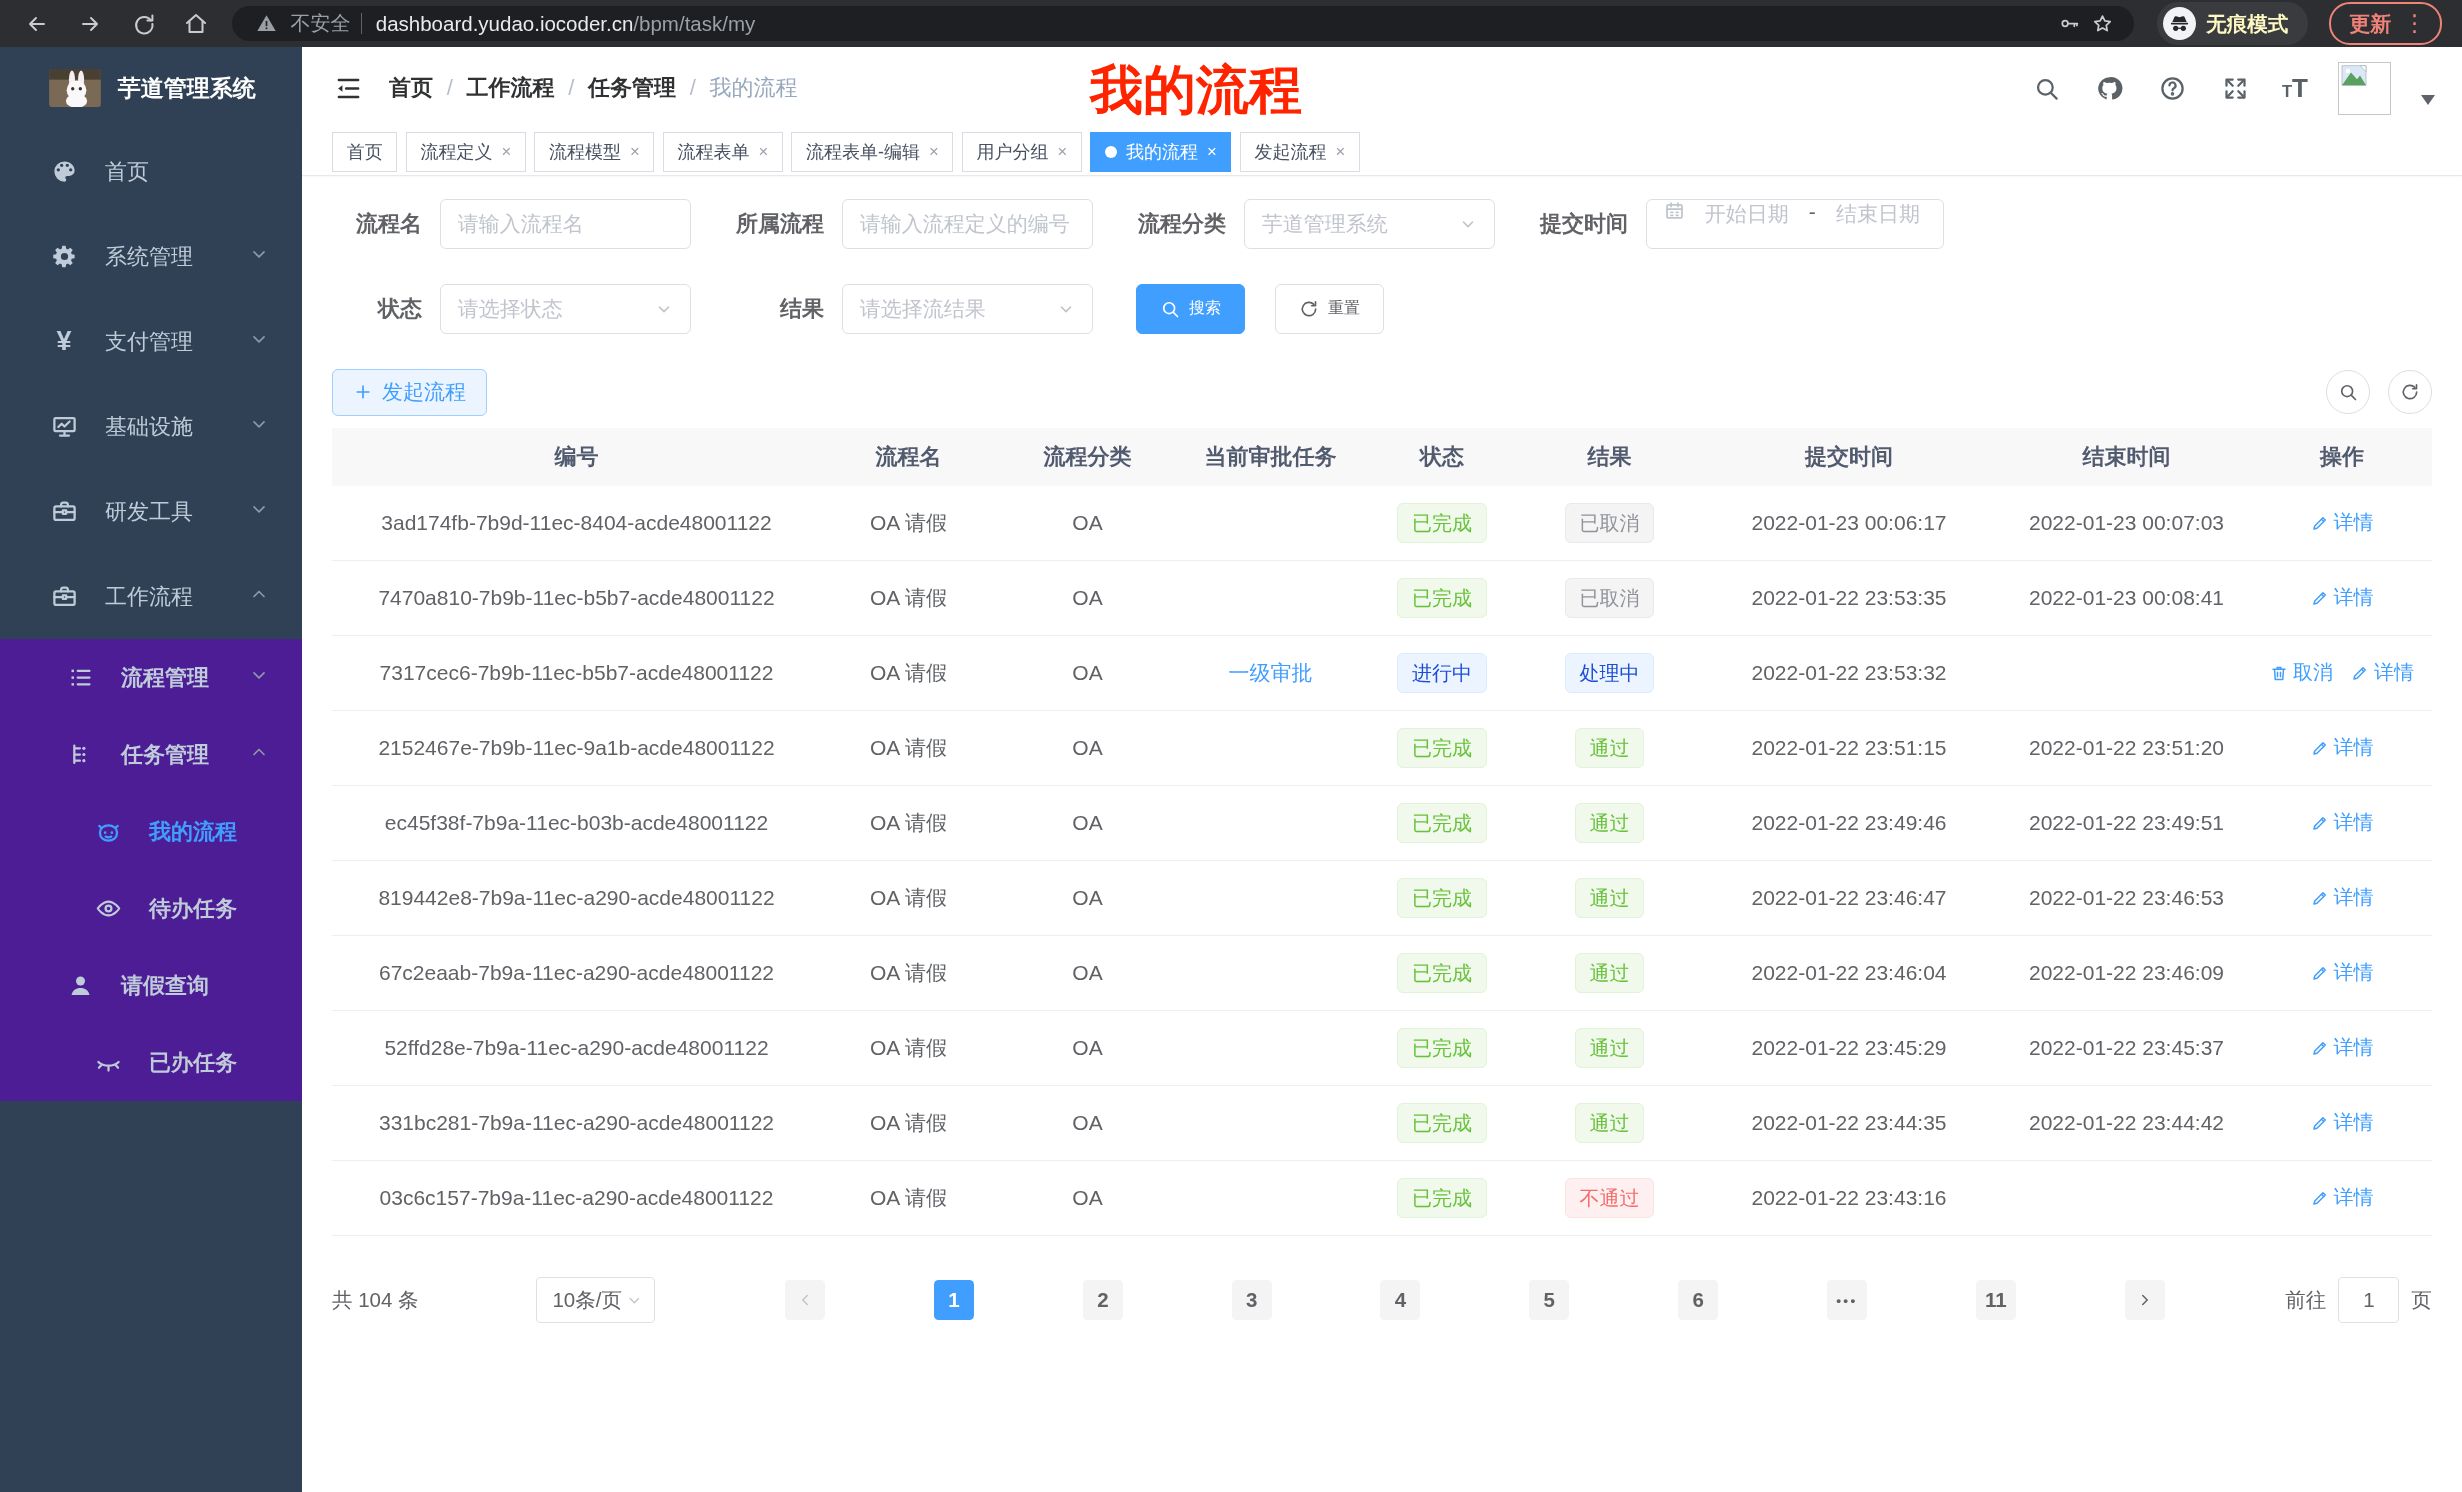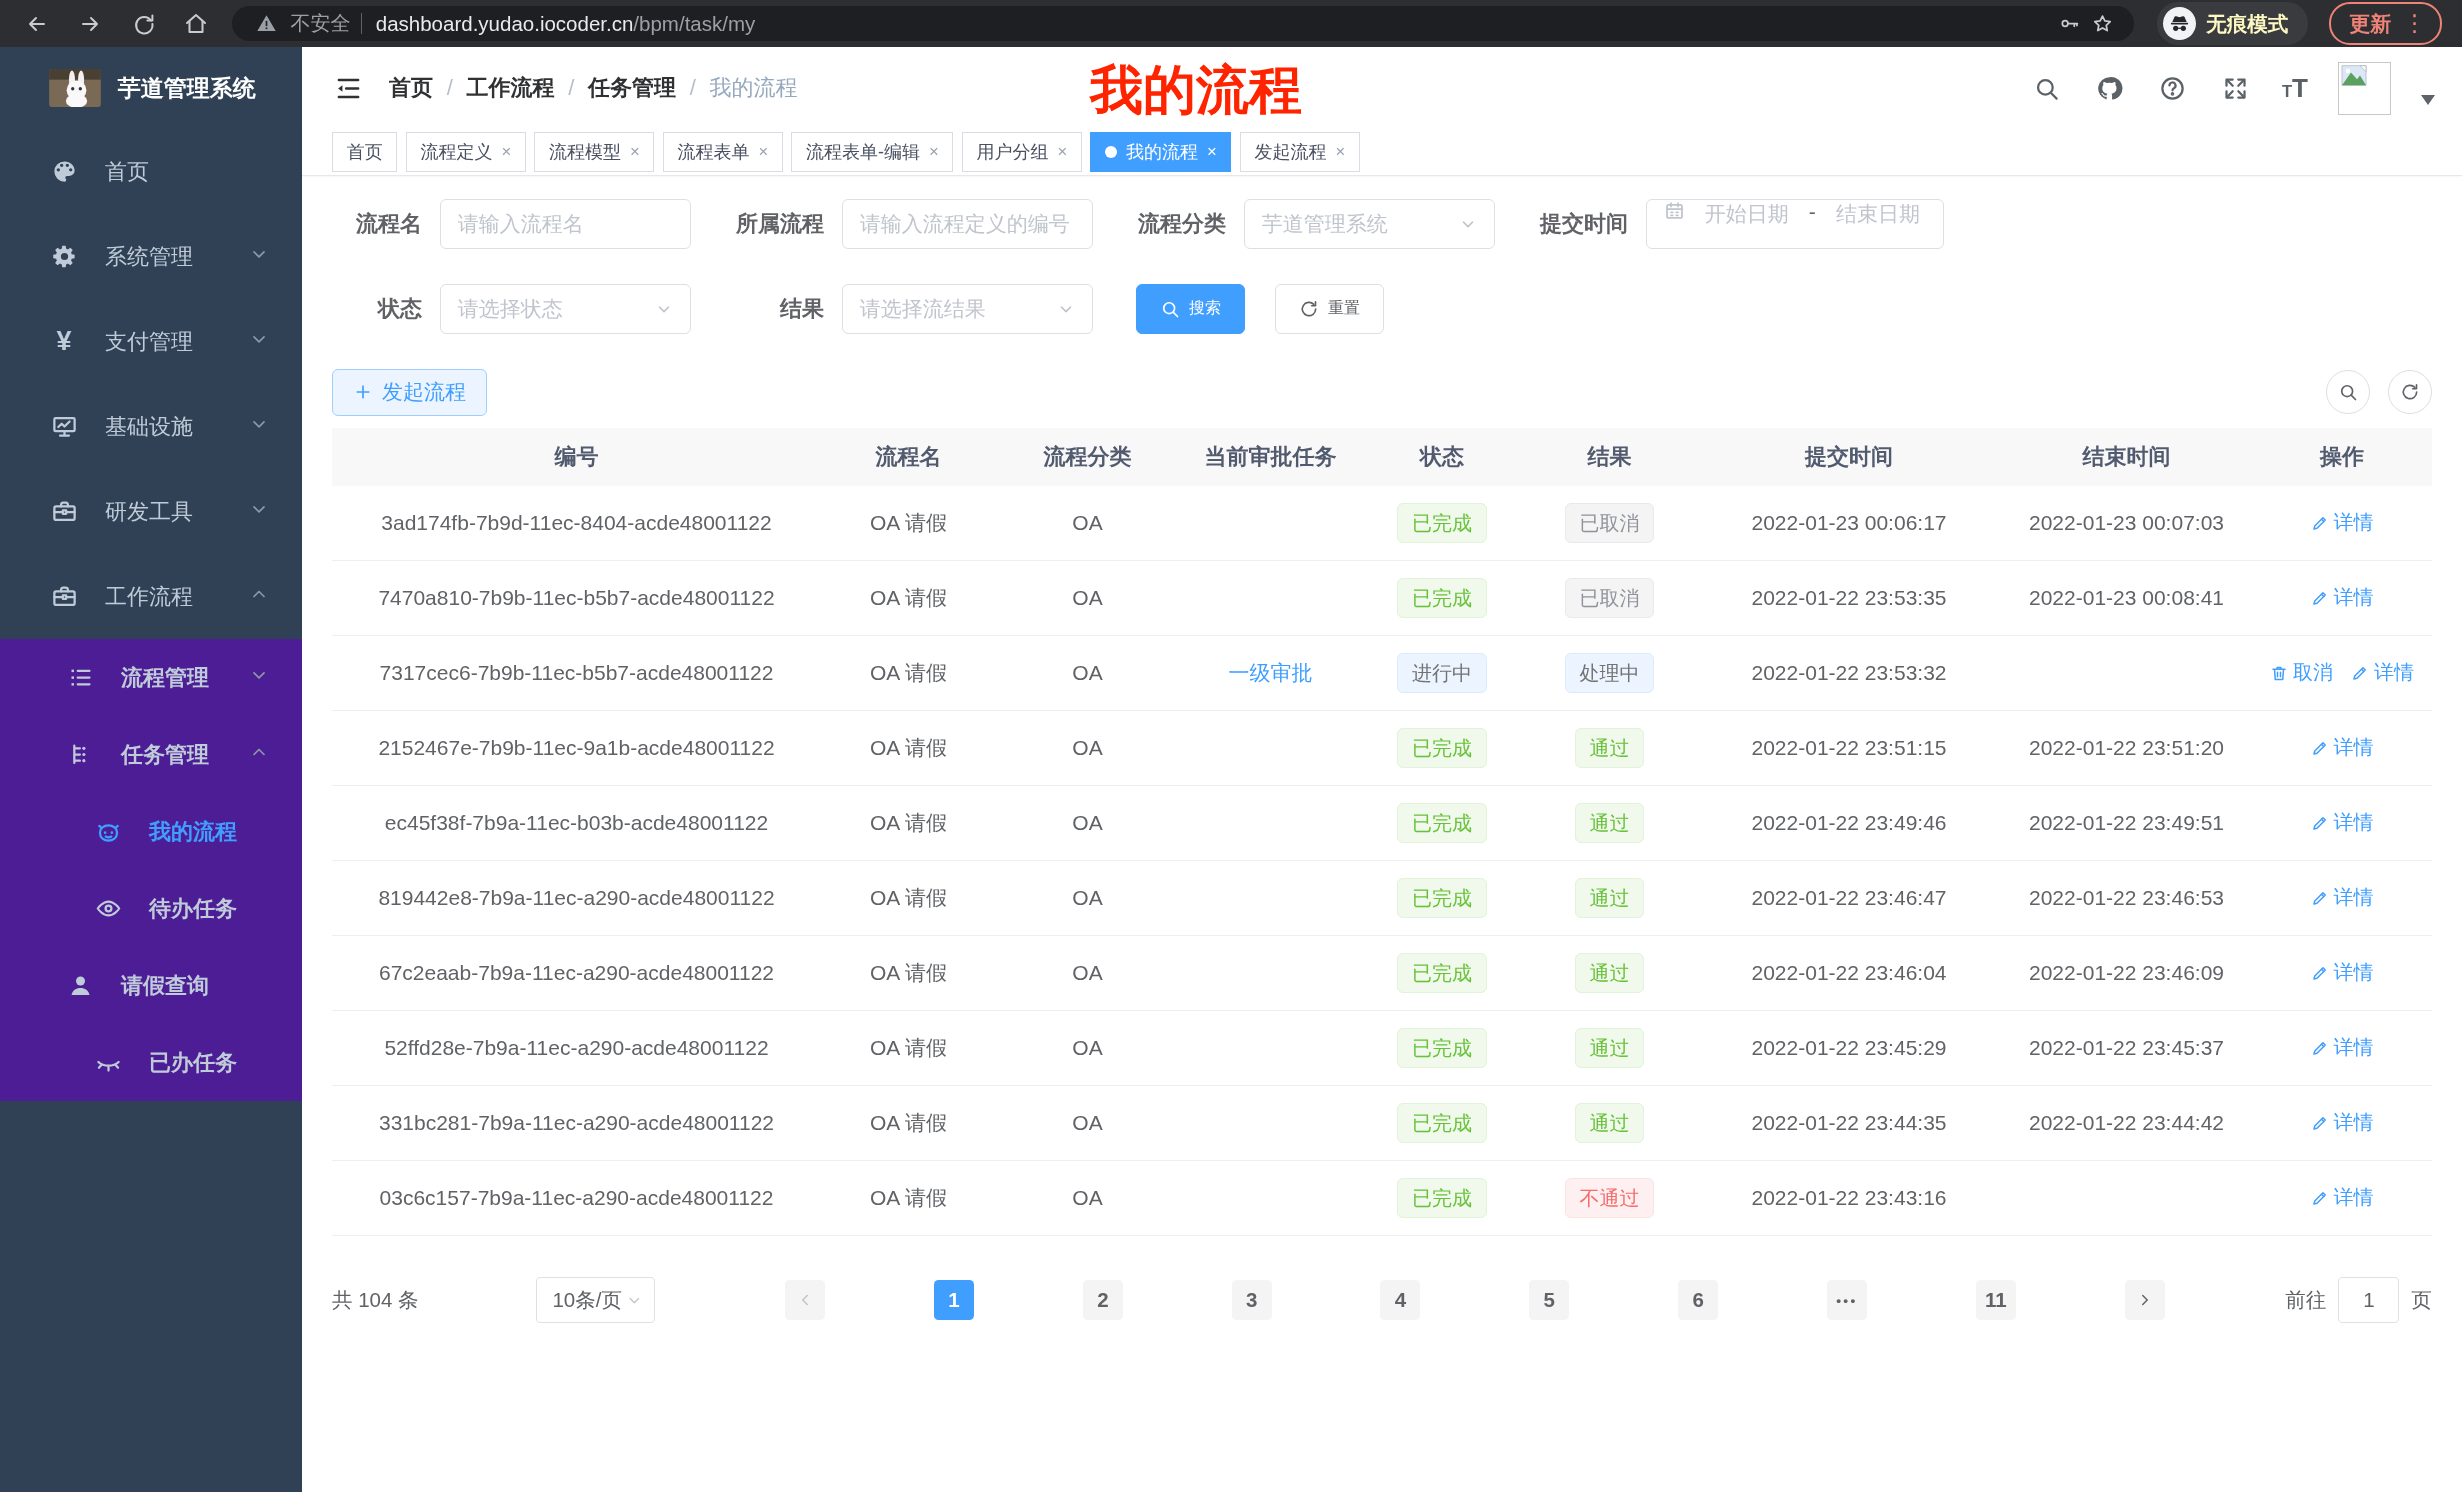--- a/index.html
+++ b/index.html
@@ -109,21 +109,21 @@
   .circ { width:44px; height:44px; border-radius:50%; border:0.8px solid #dcdfe6; display:flex; align-items:center; justify-content:center; color:#606266; cursor:pointer; background:#fff; }
   .circ svg { width:20px; height:20px; }
 
   
   table.grid { width:2099px; border-collapse:collapse; table-layout:fixed; }
   .grid thead th { height:58px; background:#f8f8f9; color:#515a6e; font-size:22px; font-weight:700; text-align:center; }
   .grid tbody td { height:75px; border-bottom:0.8px solid #ebeef5; font-size:21px; color:#606266; text-align:center; white-space:nowrap; overflow:hidden; }
   .badge { display:inline-block; font-size:20px; line-height:1; padding:9px 13.7px; border-radius:6px; border:0.8px solid transparent; }
   .badge.success { background:#f0f9eb; border-color:#e1f3d8; color:#67c23a; }
   .badge.info    { background:#f4f4f5; border-color:#e9e9eb; color:#909399; }
-  .badge.primary { background:#ecf5ff; border-color:#d9ecff; color:#737373; }
+  .badge.primary { background:#ecf5ff; border-color:#d9ecff; color:#1d4ed8; }
   .badge.danger  { background:#fef0f0; border-color:#fde2e2; color:#f56c6c; }
   .tasklink { color:#409eff; cursor:pointer; }
   .alink { color:#409eff; font-size:20px; display:inline-flex; align-items:center; gap:5px; cursor:pointer; margin:0 9px; }
   .alink svg { width:18px; height:18px; }
 
   
   .pager { display:flex; align-items:center; justify-content:space-between; margin-top:41px; font-size:20.5px; color:#606266; }
   .ptotal { margin-right:21px; }
   .psize { width:119px; height:46px; border:0.8px solid #dcdfe6; border-radius:4.6px; display:flex; align-items:center; justify-content:space-between; padding:0 12px 0 15px; margin-right:27px; cursor:pointer; background:#fff; }
   .psize .sarrow svg { width:16.7px; height:16.7px; }

